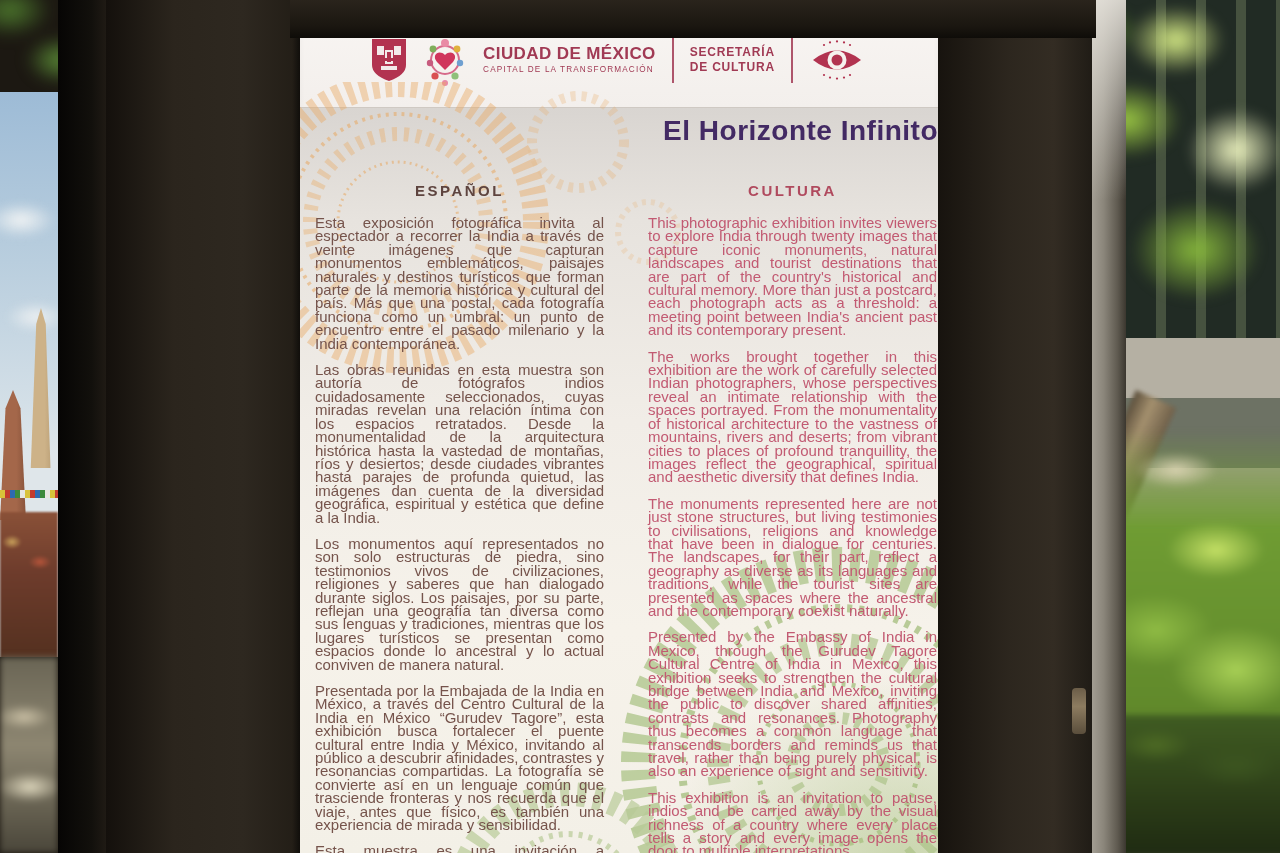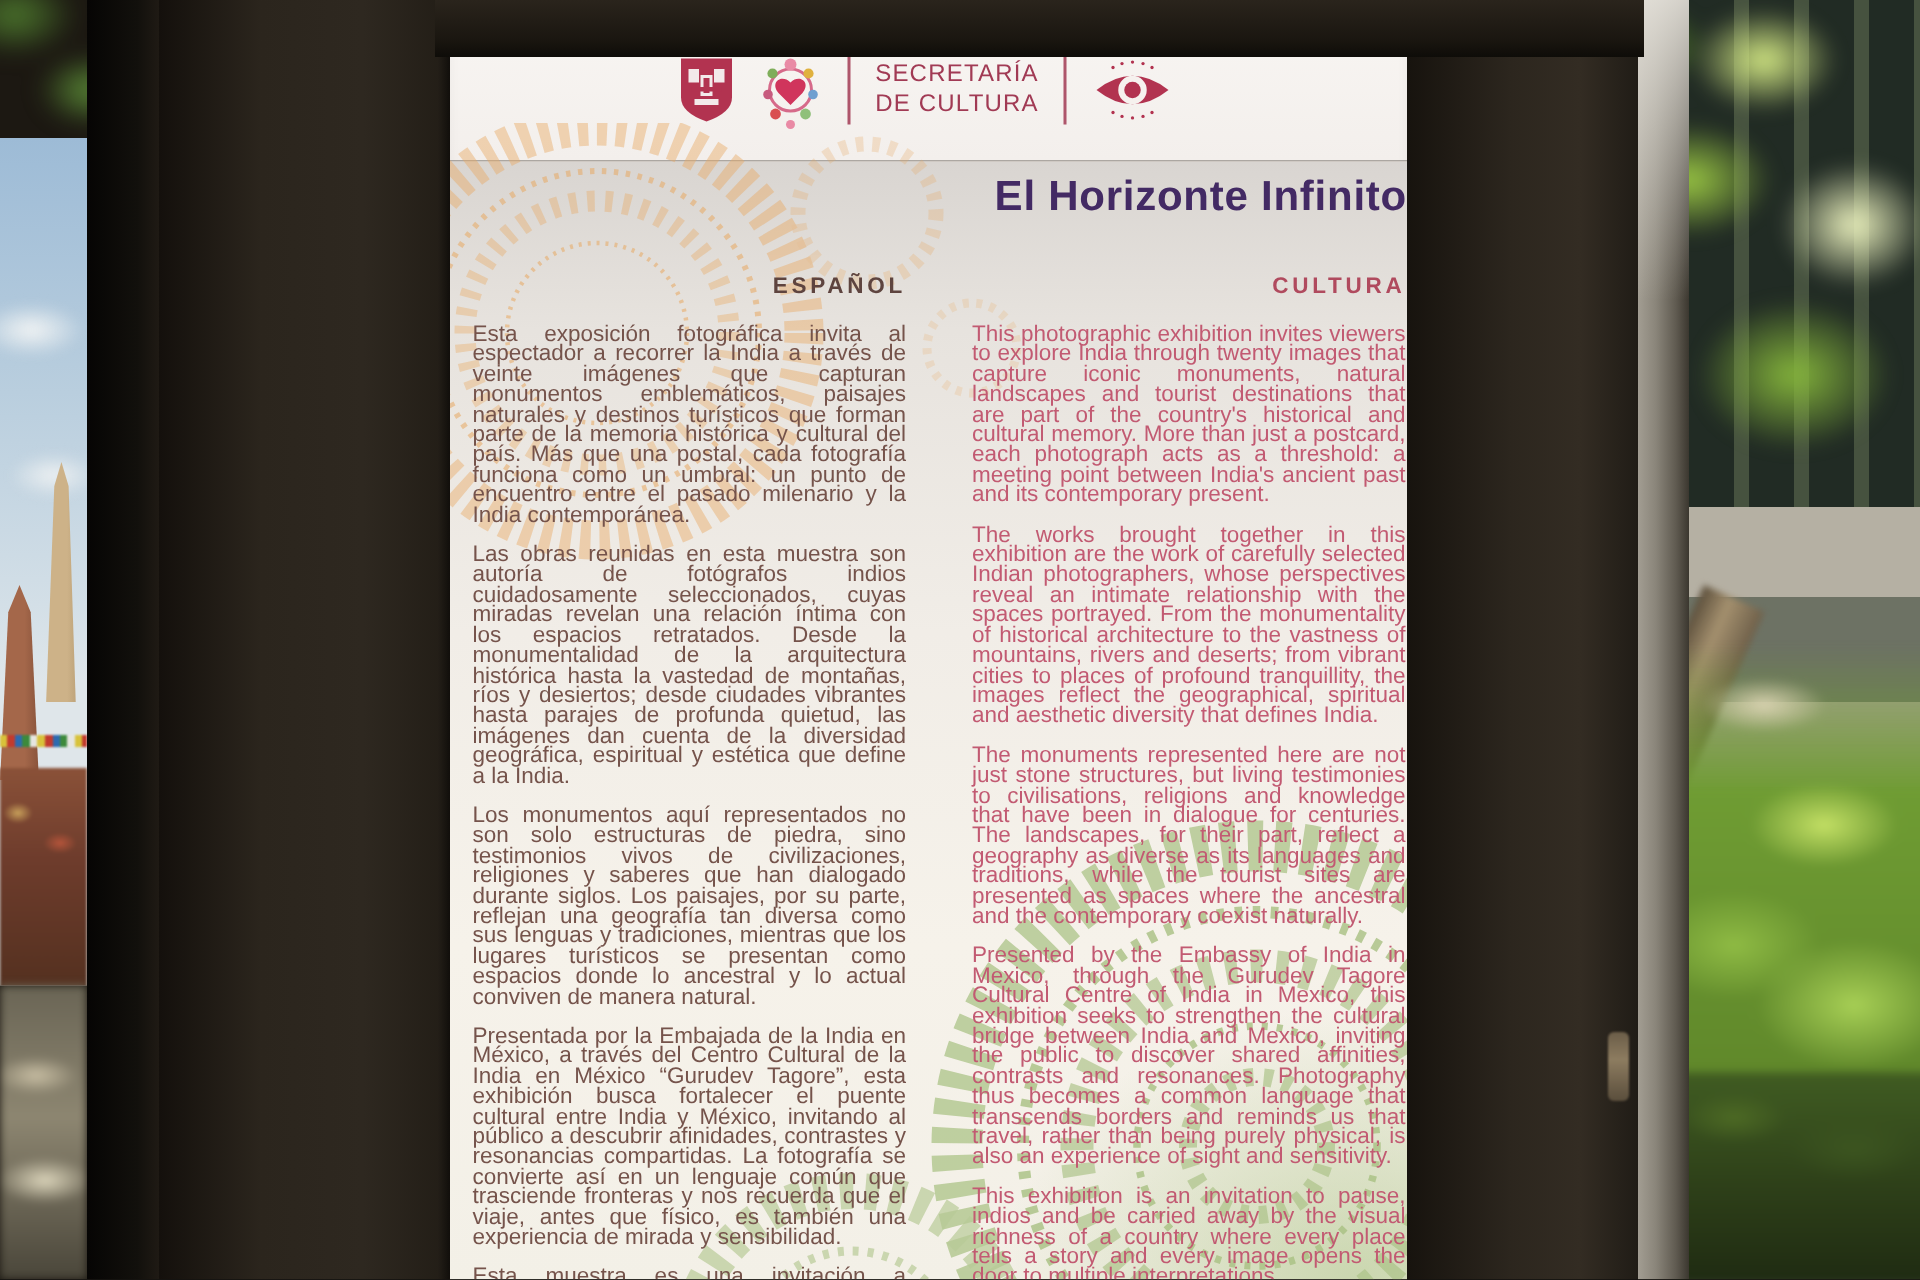--- a/index.html
+++ b/index.html
@@ -105,21 +105,21 @@
     background:linear-gradient(180deg,#f8f5f2 0,#f3efec 100%);
     box-shadow:inset 0 12px 14px -10px rgba(0,0,0,.30);}
   .poster-body{position:relative;height:746px;
     background:linear-gradient(180deg,#d9d5d1 0,#e7e3de 15%,#f1ede7 42%,#f6f2ea 70%,#f3f0e7 100%);
     border-top:1px solid #cfc9c3;}
 
   .brand-text{color:#a13a54;line-height:1.05;}
   .brand-title{font-size:17px;font-weight:bold;letter-spacing:.4px;}
   .brand-sub{font-size:8.2px;letter-spacing:1.15px;margin-top:3px;}
   .vdiv{width:2px;height:46px;background:#a13a54;opacity:.85;}
-  .sec-text{color:#a13a54;font-weight:normal;font-size:16px;letter-spacing:.8px;line-height:1.25;}
+  .sec-text{color:#a13a54;font-weight:bold;font-size:12px;letter-spacing:.8px;line-height:1.25;}
 
   .shield-svg,.emblem-svg,.eye-svg{display:block;}
 
   
   .mandala-orange{left:-52px;top:-26px;opacity:.55;}
   .mandala-green{right:-70px;bottom:-90px;opacity:.8;}
   .green-tint{right:0;bottom:0;width:420px;height:330px;
     background:radial-gradient(340px 260px at 92% 100%,rgba(168,193,128,.55),rgba(168,193,128,0) 70%);}
 
   .title-row{position:relative;text-align:center;margin-top:16px;
@@ -127,21 +127,21 @@
   .lt-saffron{color:#f4756c;}
   .lt-white{color:#f7f3ee;text-shadow:0 0 2px rgba(120,110,100,.25);}
   .lt-green{color:#168742;}
   .subtitle{position:relative;text-align:right;margin-top:7px;
     font-size:28px;font-weight:bold;color:#432a64;letter-spacing:.5px;}
 
   .cols{position:relative;display:flex;margin-top:35px;}
   .col{width:289px;}
   .col-es{margin-left:15px;}
   .col-en{margin-left:44px;}
-  .col-heading{text-align:right;font-size:15px;font-weight:bold;letter-spacing:2.5px;margin-bottom:17px;}
+  .col-heading{text-align:center;font-size:15px;font-weight:bold;letter-spacing:2.5px;margin-bottom:17px;}
   .col-es .col-heading{color:#5e443f;}
   .col-en .col-heading{color:#b04a5e;}
   .col p{margin:0 0 13px;font-size:15px;line-height:13.4px;text-align:justify;}
   .col-es p{color:#75534b;}
   .col-en p{color:#c25a72;}
 </style>
 </head>
 <body>
 
 <div class="stage">
@@ -188,20 +188,24 @@
         <circle cx="22" cy="10" r="4" fill="#e98aa5"></circle>
         <circle cx="10" cy="16" r="3.4" fill="#7fae5a"></circle>
         <circle cx="34" cy="16" r="3.4" fill="#e0b13e"></circle>
         <circle cx="7" cy="30" r="3.2" fill="#c75b7e"></circle>
         <circle cx="37" cy="30" r="3.2" fill="#6f9fd0"></circle>
         <circle cx="12" cy="43" r="3.6" fill="#d94f51"></circle>
         <circle cx="32" cy="43" r="3.6" fill="#8fc07a"></circle>
         <path d="M22 22 c-6 -6 -14 0 -8 7 l8 8 l8 -8 c6 -7 -2 -13 -8 -7 z" fill="#d0355c"></path>
         <circle cx="22" cy="50" r="3" fill="#e98aa5"></circle>
       </svg>
+      <div class="brand-text">
+        <div class="brand-title">CIUDAD DE MÉXICO</div>
+        <div class="brand-sub">CAPITAL DE LA TRANSFORMACIÓN</div>
+      </div>
       <div class="vdiv"></div>
       <div class="sec-text">
         <div>SECRETARÍA</div>
         <div>DE CULTURA</div>
       </div>
       <div class="vdiv"></div>
       <svg class="eye-svg" width="58" height="46" viewBox="0 0 58 46">
         <g fill="#b23350">
           <circle cx="15" cy="8" r="1.1"></circle>
             <circle cx="21" cy="5.4" r="1.1"></circle>

